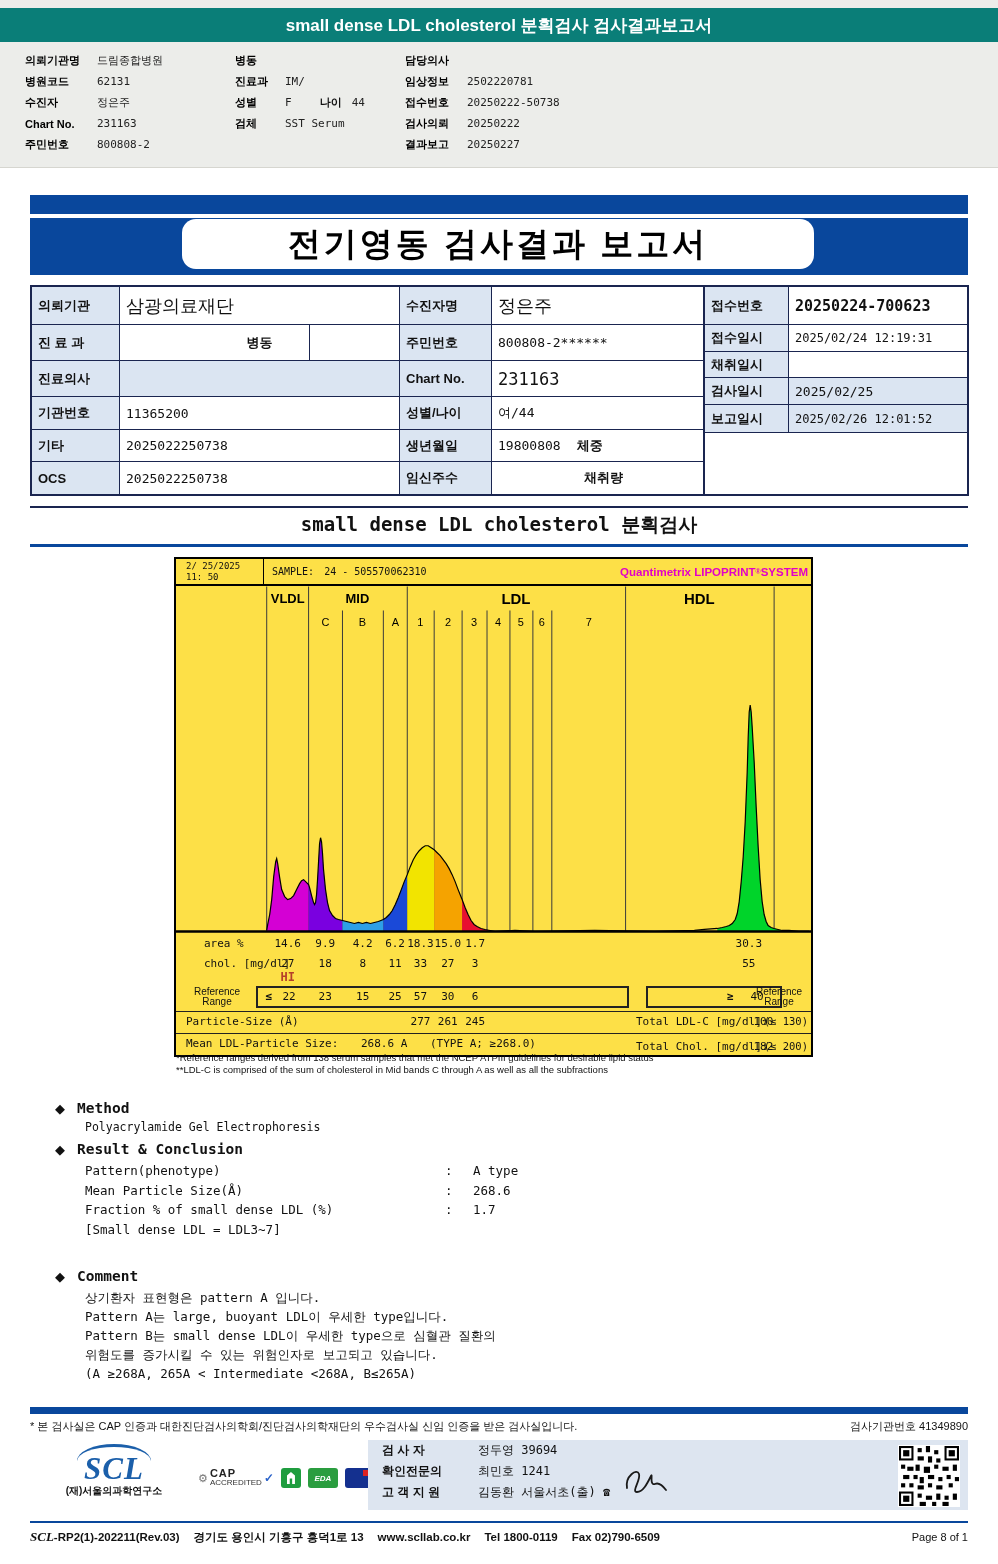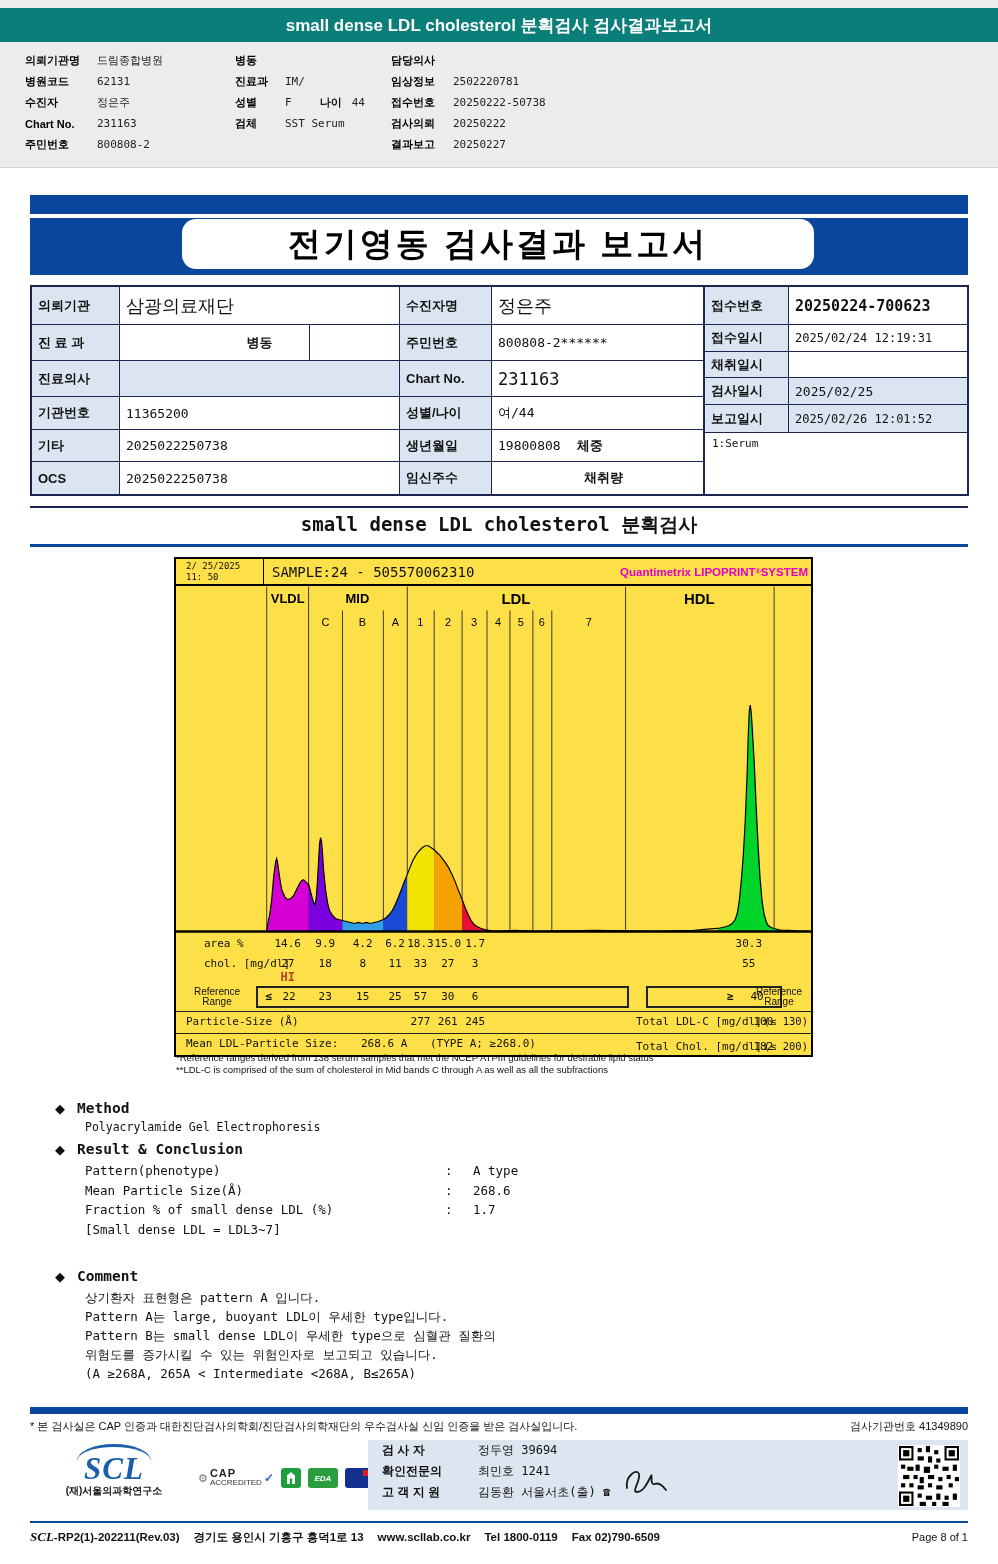--- a/index.html
+++ b/index.html
@@ -5,21 +5,21 @@
   html,body{margin:0;padding:0;background:#fff;}
   .page{position:relative;width:998px;height:1564px;background:#fff;overflow:hidden;
         font-family:"Liberation Sans",sans-serif;color:#111;}
 
   
   .top-area{position:absolute;top:0;left:0;width:998px;height:167px;background:var(--pageGray);
             border-bottom:1px solid #d6d6d0;}
   .teal-bar{position:absolute;top:8px;left:0;width:998px;height:34px;background:var(--teal);
             color:#fff;font-weight:bold;font-size:17px;display:flex;align-items:center;justify-content:center;}
   .pi-col{position:absolute;top:50px;font-size:11px;}
-  .pi-col.c1{left:25px;} .pi-col.c2{left:235px;} .pi-col.c3{left:391px;}
+  .pi-col.c1{left:25px;} .pi-col.c2{left:235px;} .pi-col.c3{left:405px;}
   .pi-row{display:flex;height:21px;align-items:center;}
   .pi-row .lab{font-weight:bold;color:#000;white-space:pre;}
   .c1 .lab{width:72px;} .c2 .lab{width:50px;} .c3 .lab{width:62px;}
   .pi-row .val{font-family:"DejaVu Sans Mono","Liberation Mono",monospace;color:#222;}
   .pi-row .lab2{font-weight:bold;margin-left:28px;margin-right:10px;}
 
   
   .banner-top{position:absolute;top:195px;left:30px;width:938px;height:19px;background:var(--navy);}
   .banner-band{position:absolute;top:218px;left:30px;width:938px;height:57px;background:var(--navy);}
   .banner-white{position:absolute;top:1px;left:152px;width:632px;height:50px;background:#fff;
@@ -50,22 +50,22 @@
   .rule-top{position:absolute;top:506px;left:30px;width:938px;height:2px;background:var(--tblBorder);}
   .stitle{position:absolute;top:512px;left:0;width:998px;text-align:center;
           font-family:"DejaVu Sans Mono","Liberation Mono",monospace;font-weight:bold;font-size:19px;}
   .rule-blue{position:absolute;top:544px;left:30px;width:938px;height:3px;background:var(--navy);}
 
   
   .lp{position:absolute;top:557px;left:174px;width:639px;border:2px solid #000;box-sizing:border-box;background:#fde047;}
   .lp-head{display:flex;height:25px;border-bottom:2px solid #000;}
   .lp-date{width:88px;border-right:1px solid #000;font-size:9px;line-height:1.2;padding:2px 0 0 10px;
            box-sizing:border-box;font-family:"DejaVu Sans Mono","Liberation Mono",monospace;}
-  .lp-sample{flex:1;display:flex;align-items:center;padding-left:8px;
-             font-family:"DejaVu Sans Mono","Liberation Mono",monospace;font-size:14px;}
+  .lp-sample{flex:1;display:flex;align-items:center;gap:10px;padding-left:8px;
+             font-family:"DejaVu Sans Mono","Liberation Mono",monospace;font-size:10px;}
   .lp-brand{color:var(--brand);font-weight:bold;font-size:11.5px;display:flex;align-items:center;padding-right:3px;}
   .lp-brand sup{font-size:7px;}
   svg.lp-plot{display:block;width:635px;height:348px;}
   .lp-row{position:relative;font-family:"DejaVu Sans Mono","Liberation Mono",monospace;font-size:11px;}
   .lp-row>span{position:absolute;transform:translateX(-50%);white-space:nowrap;top:3px;}
   .lp-row>span.flow{position:static;transform:none;}
   .lp-area{height:20px;}
   .lp-chol{height:30px;}
   .lp-chol .hi{top:16px;color:var(--hiRed);font-size:12px;font-weight:bold;}
   .lp-ref{height:27px;}
@@ -258,21 +258,20 @@
       <div class="tc tl">접수번호</div>
       <div class="tc tv bold last">20250224-700623</div>
       <div class="tc tl">접수일시</div>
       <div class="tc tv last" style="font-size:12px">2025/02/24 12:19:31</div>
       <div class="tc tl">채취일시</div>
       <div class="tc tv last"></div>
       <div class="tc tl">검사일시</div>
       <div class="tc tv tint last">2025/02/25</div>
       <div class="tc tl">보고일시</div>
       <div class="tc tv tint last" style="font-size:12px">2025/02/26 12:01:52</div>
-      <div class="tc serum">1:Serum</div>
     </div>
   </div>
 
   <div class="rule-top"></div>
   <div class="stitle">small dense LDL cholesterol 분획검사</div>
   <div class="rule-blue"></div>
 
   <div class="lp">
     <div class="lp-head">
       <div class="lp-date">

